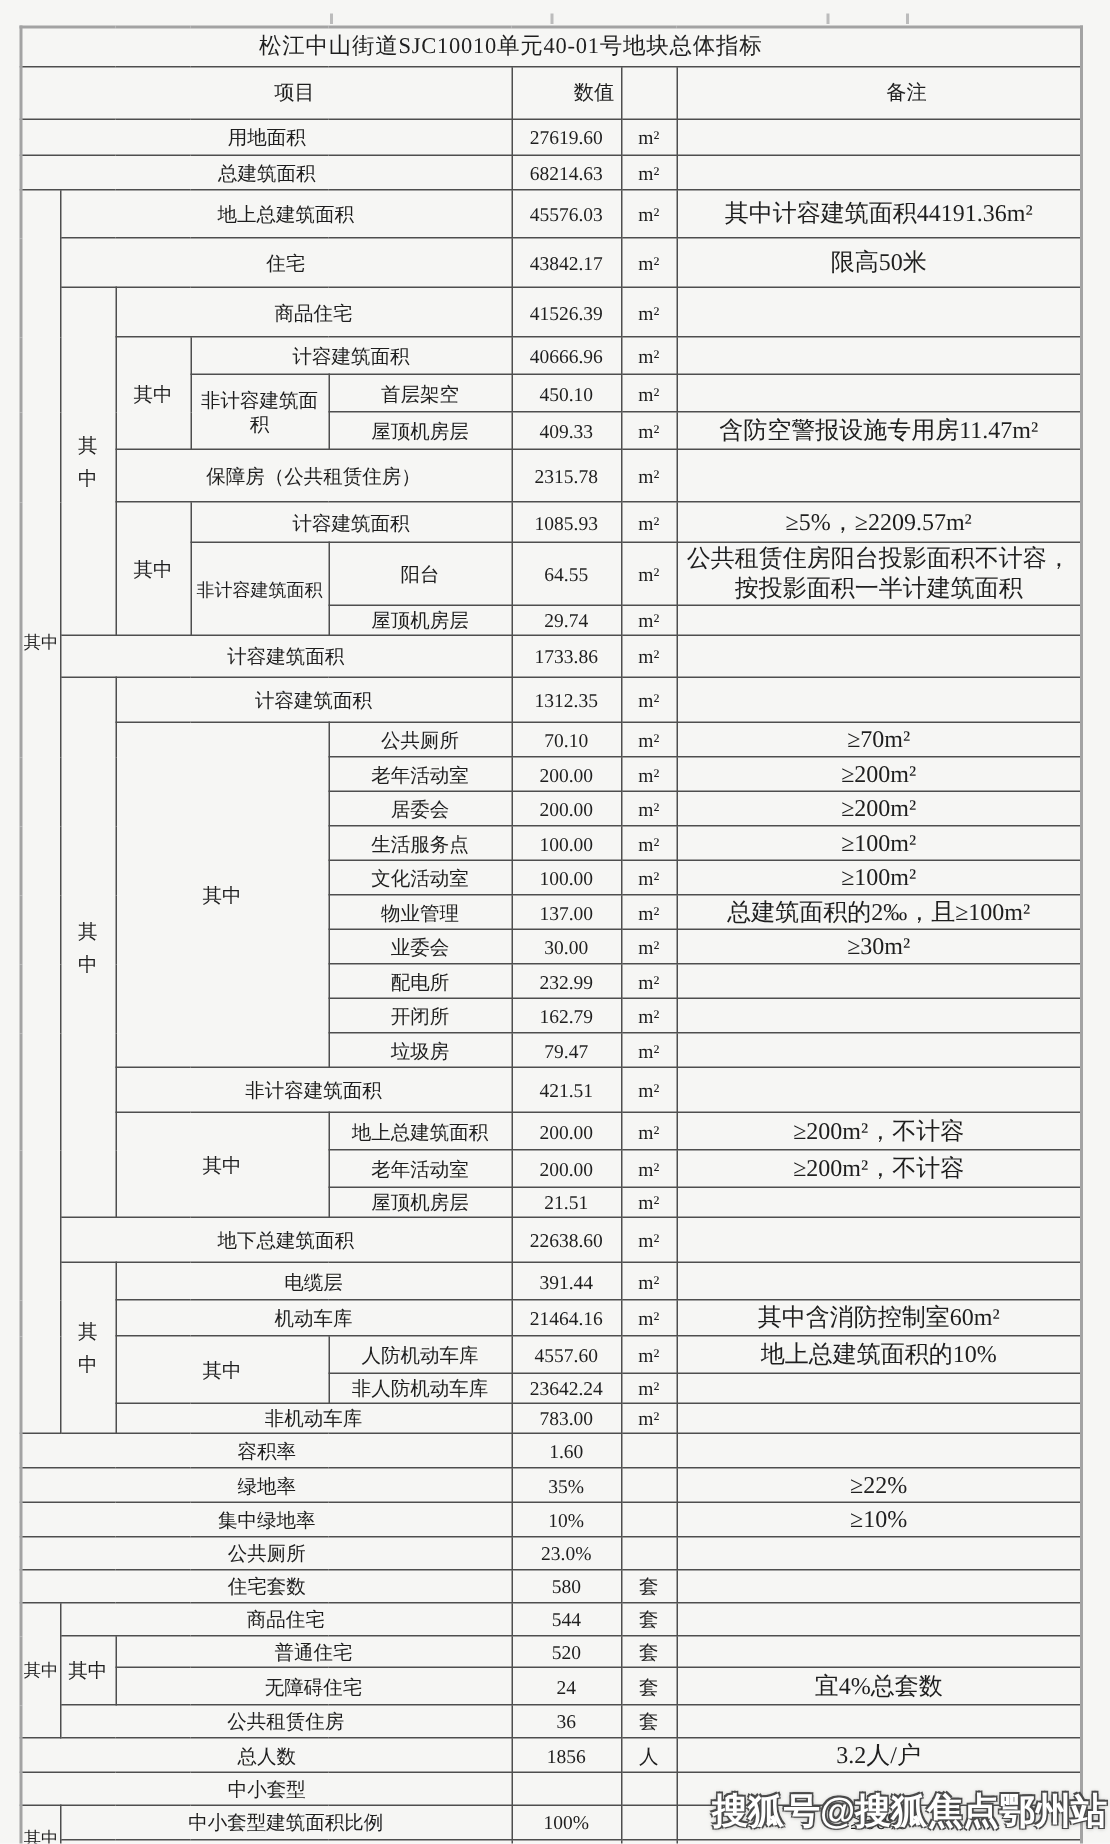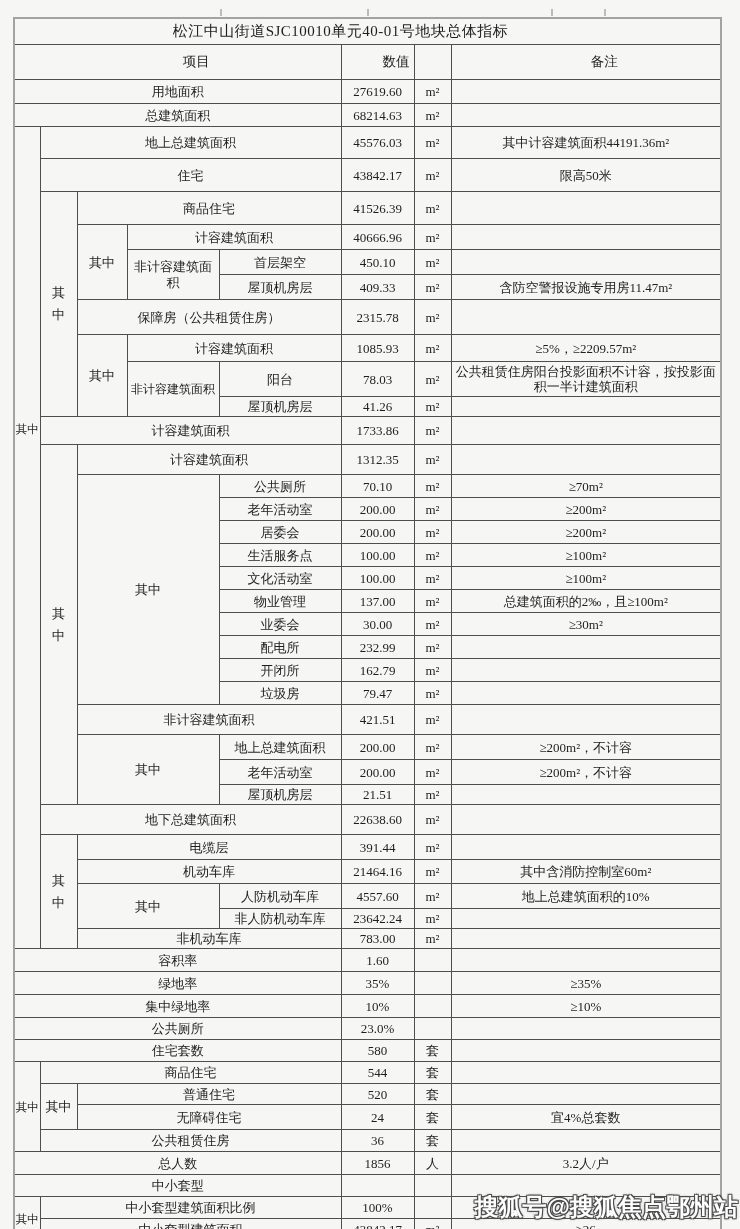--- a/index.html
+++ b/index.html
@@ -20,21 +20,21 @@
     font-size:13px; line-height:1.22; color:#1e1e1e;
     padding:1px 2px; overflow:hidden;
     font-family:"Liberation Serif","DejaVu Serif",serif;
   }
   td.title { font-size:15px; letter-spacing:.5px; padding-right:56px; }
   td.hdr { font-size:13.5px;padding-left:39px; }
   td.qz1 { font-size:11.5px; padding:0; white-space:nowrap; }
   td.qzoff { vertical-align:top; padding-top:295px; }
   .stk { width:14px; margin:0 auto; word-break:break-all; line-height:1.7; }
   td.fit { font-size:12px; white-space:nowrap; }
-  td.rk { font-size:13px; }
+  td.rk { font-size:16px; }
   .wm {
     position:absolute; right:2px; bottom:6px; z-index:5;
     font-family:"Liberation Sans","DejaVu Sans",sans-serif;
     font-weight:bold; font-size:24px; color:#ffffff; white-space:nowrap;
     text-shadow:-1px -1px 0 #4a4a4a, 1px -1px 0 #4a4a4a,
                 -1px 1px 0 #4a4a4a, 1px 1px 0 #4a4a4a, 0 0 3px rgba(70,70,70,.85);
   }
   .tick { position:absolute; top:9px; width:2px; height:7px; background:#bcbcbc; }
 </style>
 </head>
@@ -133,27 +133,27 @@
     <tr style="height:27px">
       <td rowspan="3">其中</td>
       <td colspan="2">计容建筑面积</td>
       <td>1085.93</td>
       <td>m²</td>
       <td class="rk">≥5%，≥2209.57m²</td>
     </tr>
     <tr style="height:35px">
       <td rowspan="2" class="fit">非计容建筑面积</td>
       <td>阳台</td>
-      <td>78.03</td>
+      <td>64.55</td>
       <td>m²</td>
       <td class="rk">公共租赁住房阳台投影面积不计容，按投影面积一半计建筑面积</td>
     </tr>
     <tr style="height:20px">
       <td>屋顶机房层</td>
-      <td>41.26</td>
+      <td>29.74</td>
       <td>m²</td>
       <td class="rk"></td>
     </tr>
     <tr style="height:28px">
       <td colspan="4">计容建筑面积</td>
       <td>1733.86</td>
       <td>m²</td>
       <td class="rk"></td>
     </tr>
     <tr style="height:30px">
@@ -295,21 +295,21 @@
     <tr style="height:23px">
       <td colspan="5">容积率</td>
       <td>1.60</td>
       <td></td>
       <td class="rk"></td>
     </tr>
     <tr style="height:23px">
       <td colspan="5">绿地率</td>
       <td>35%</td>
       <td></td>
-      <td class="rk">≥35%</td>
+      <td class="rk">≥22%</td>
     </tr>
     <tr style="height:23px">
       <td colspan="5">集中绿地率</td>
       <td>10%</td>
       <td></td>
       <td class="rk">≥10%</td>
     </tr>
     <tr style="height:22px">
       <td colspan="5">公共厕所</td>
       <td>23.0%</td>

